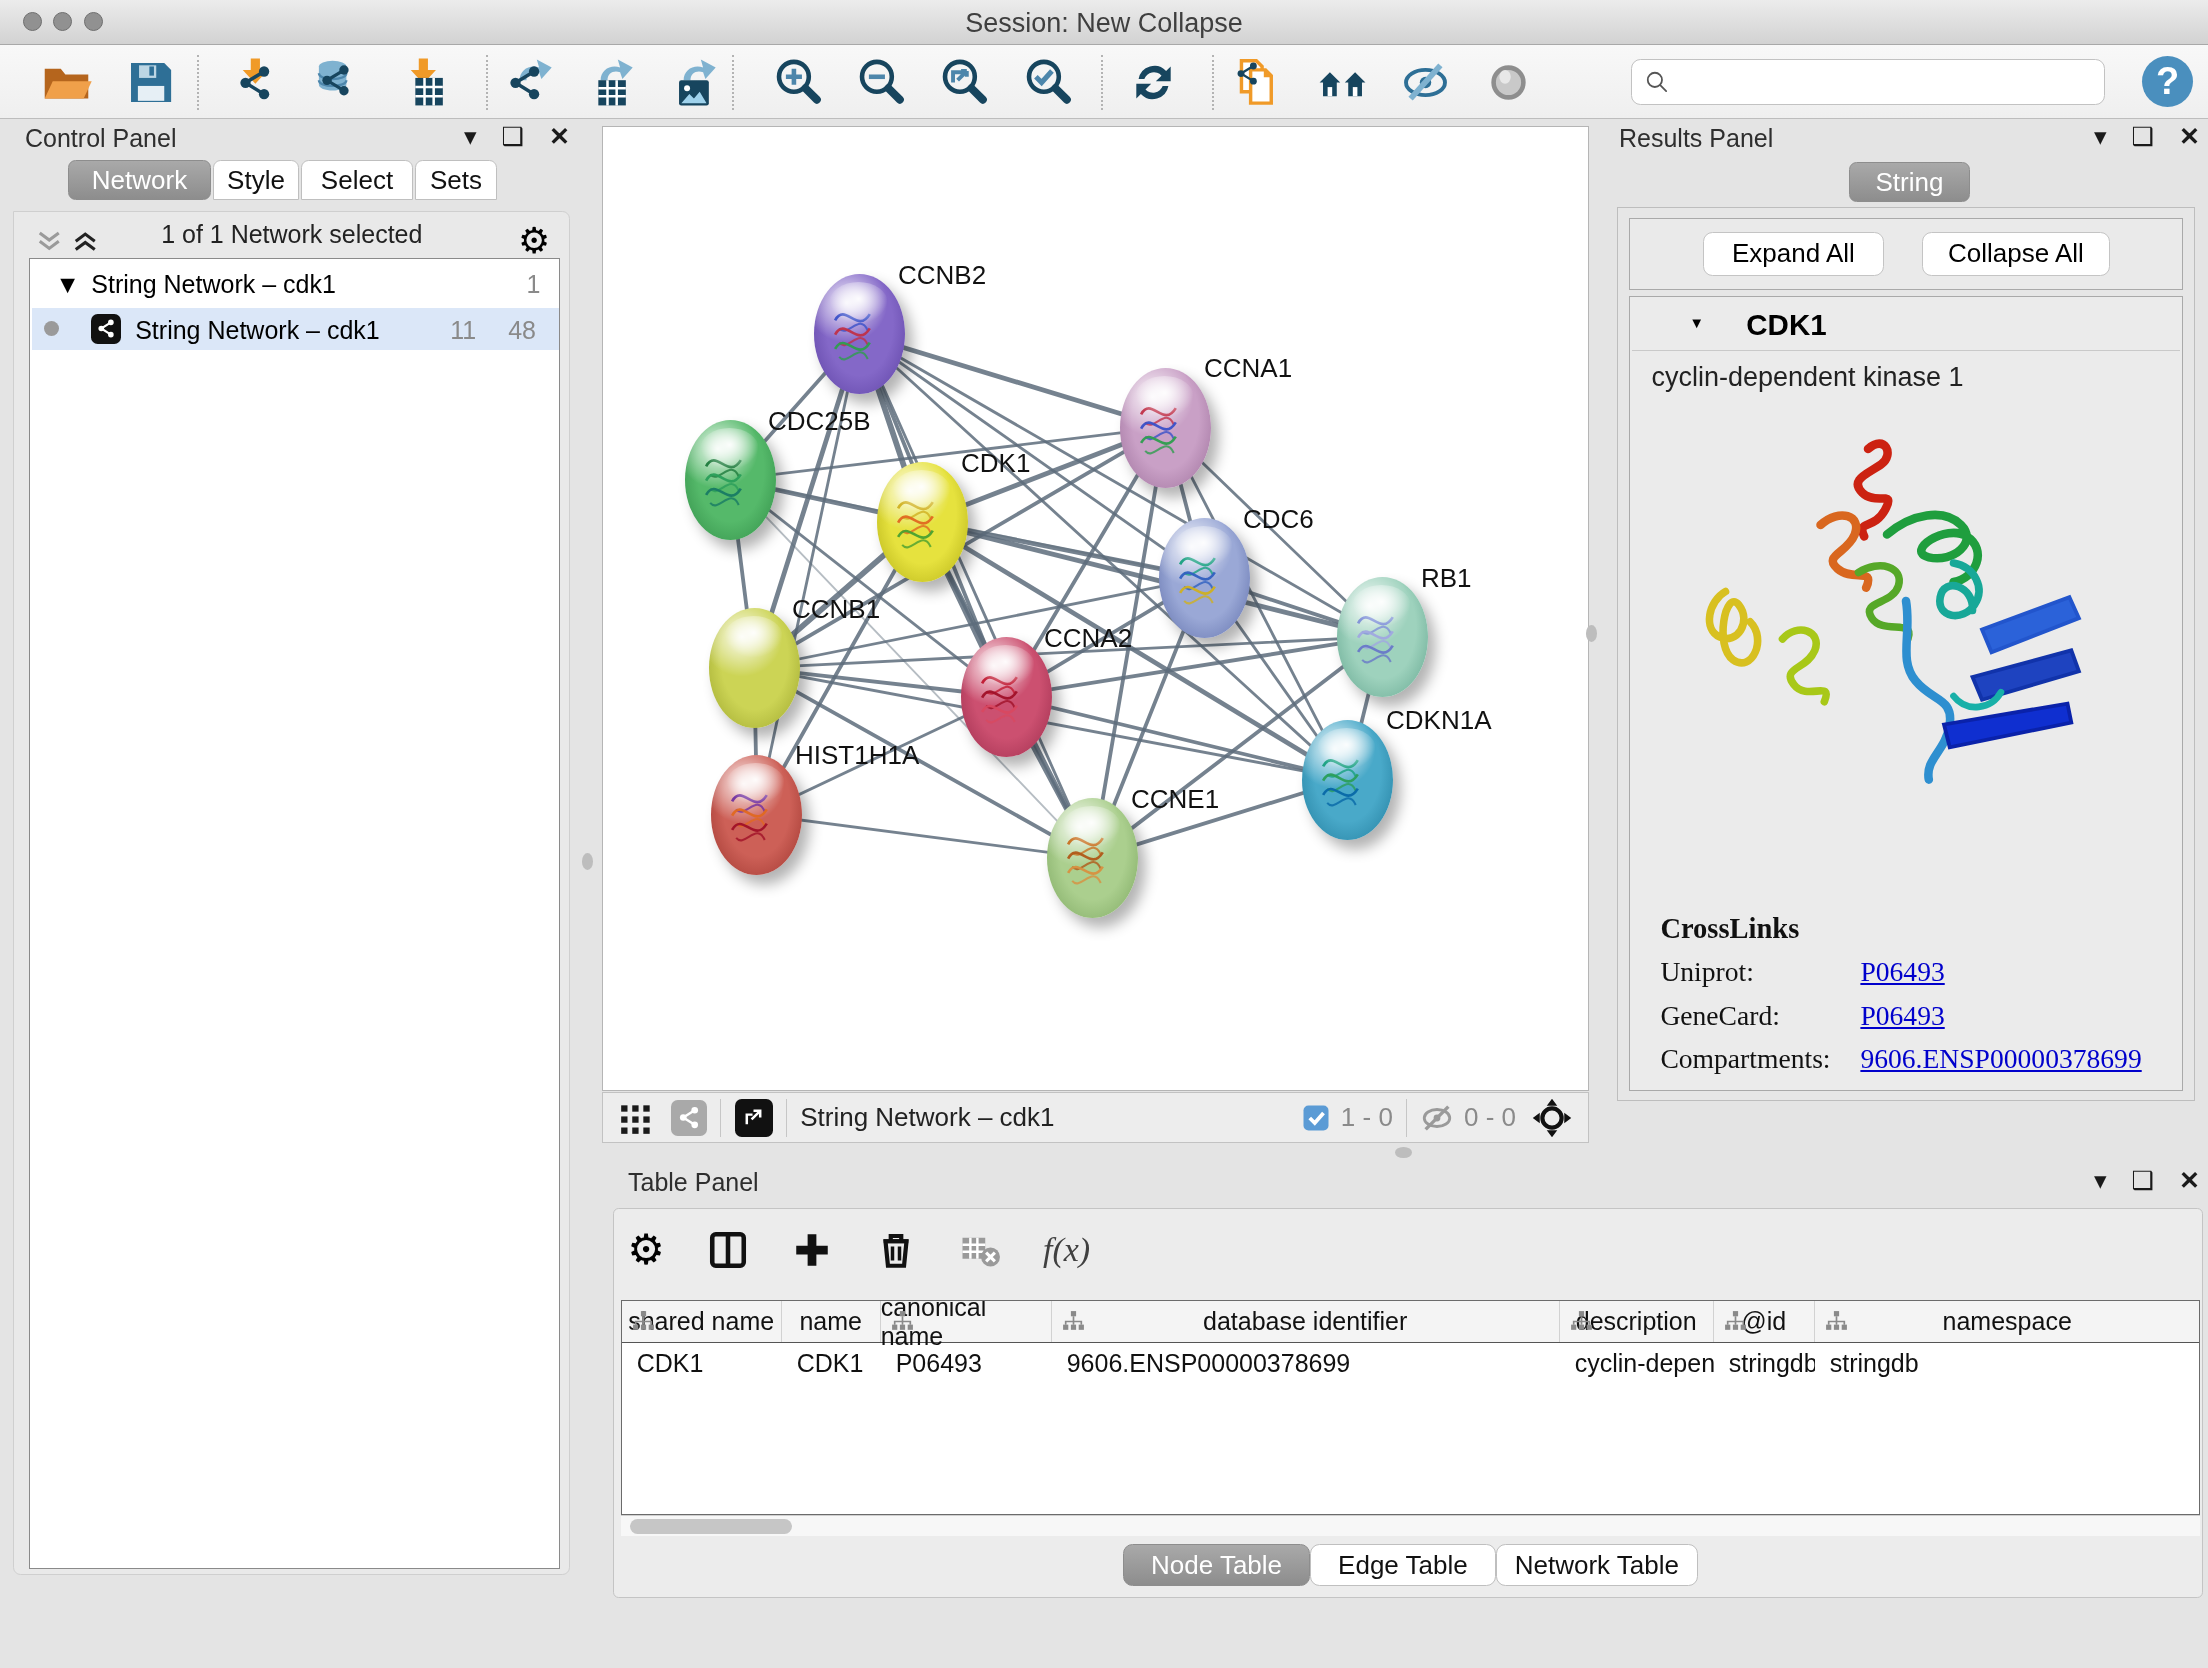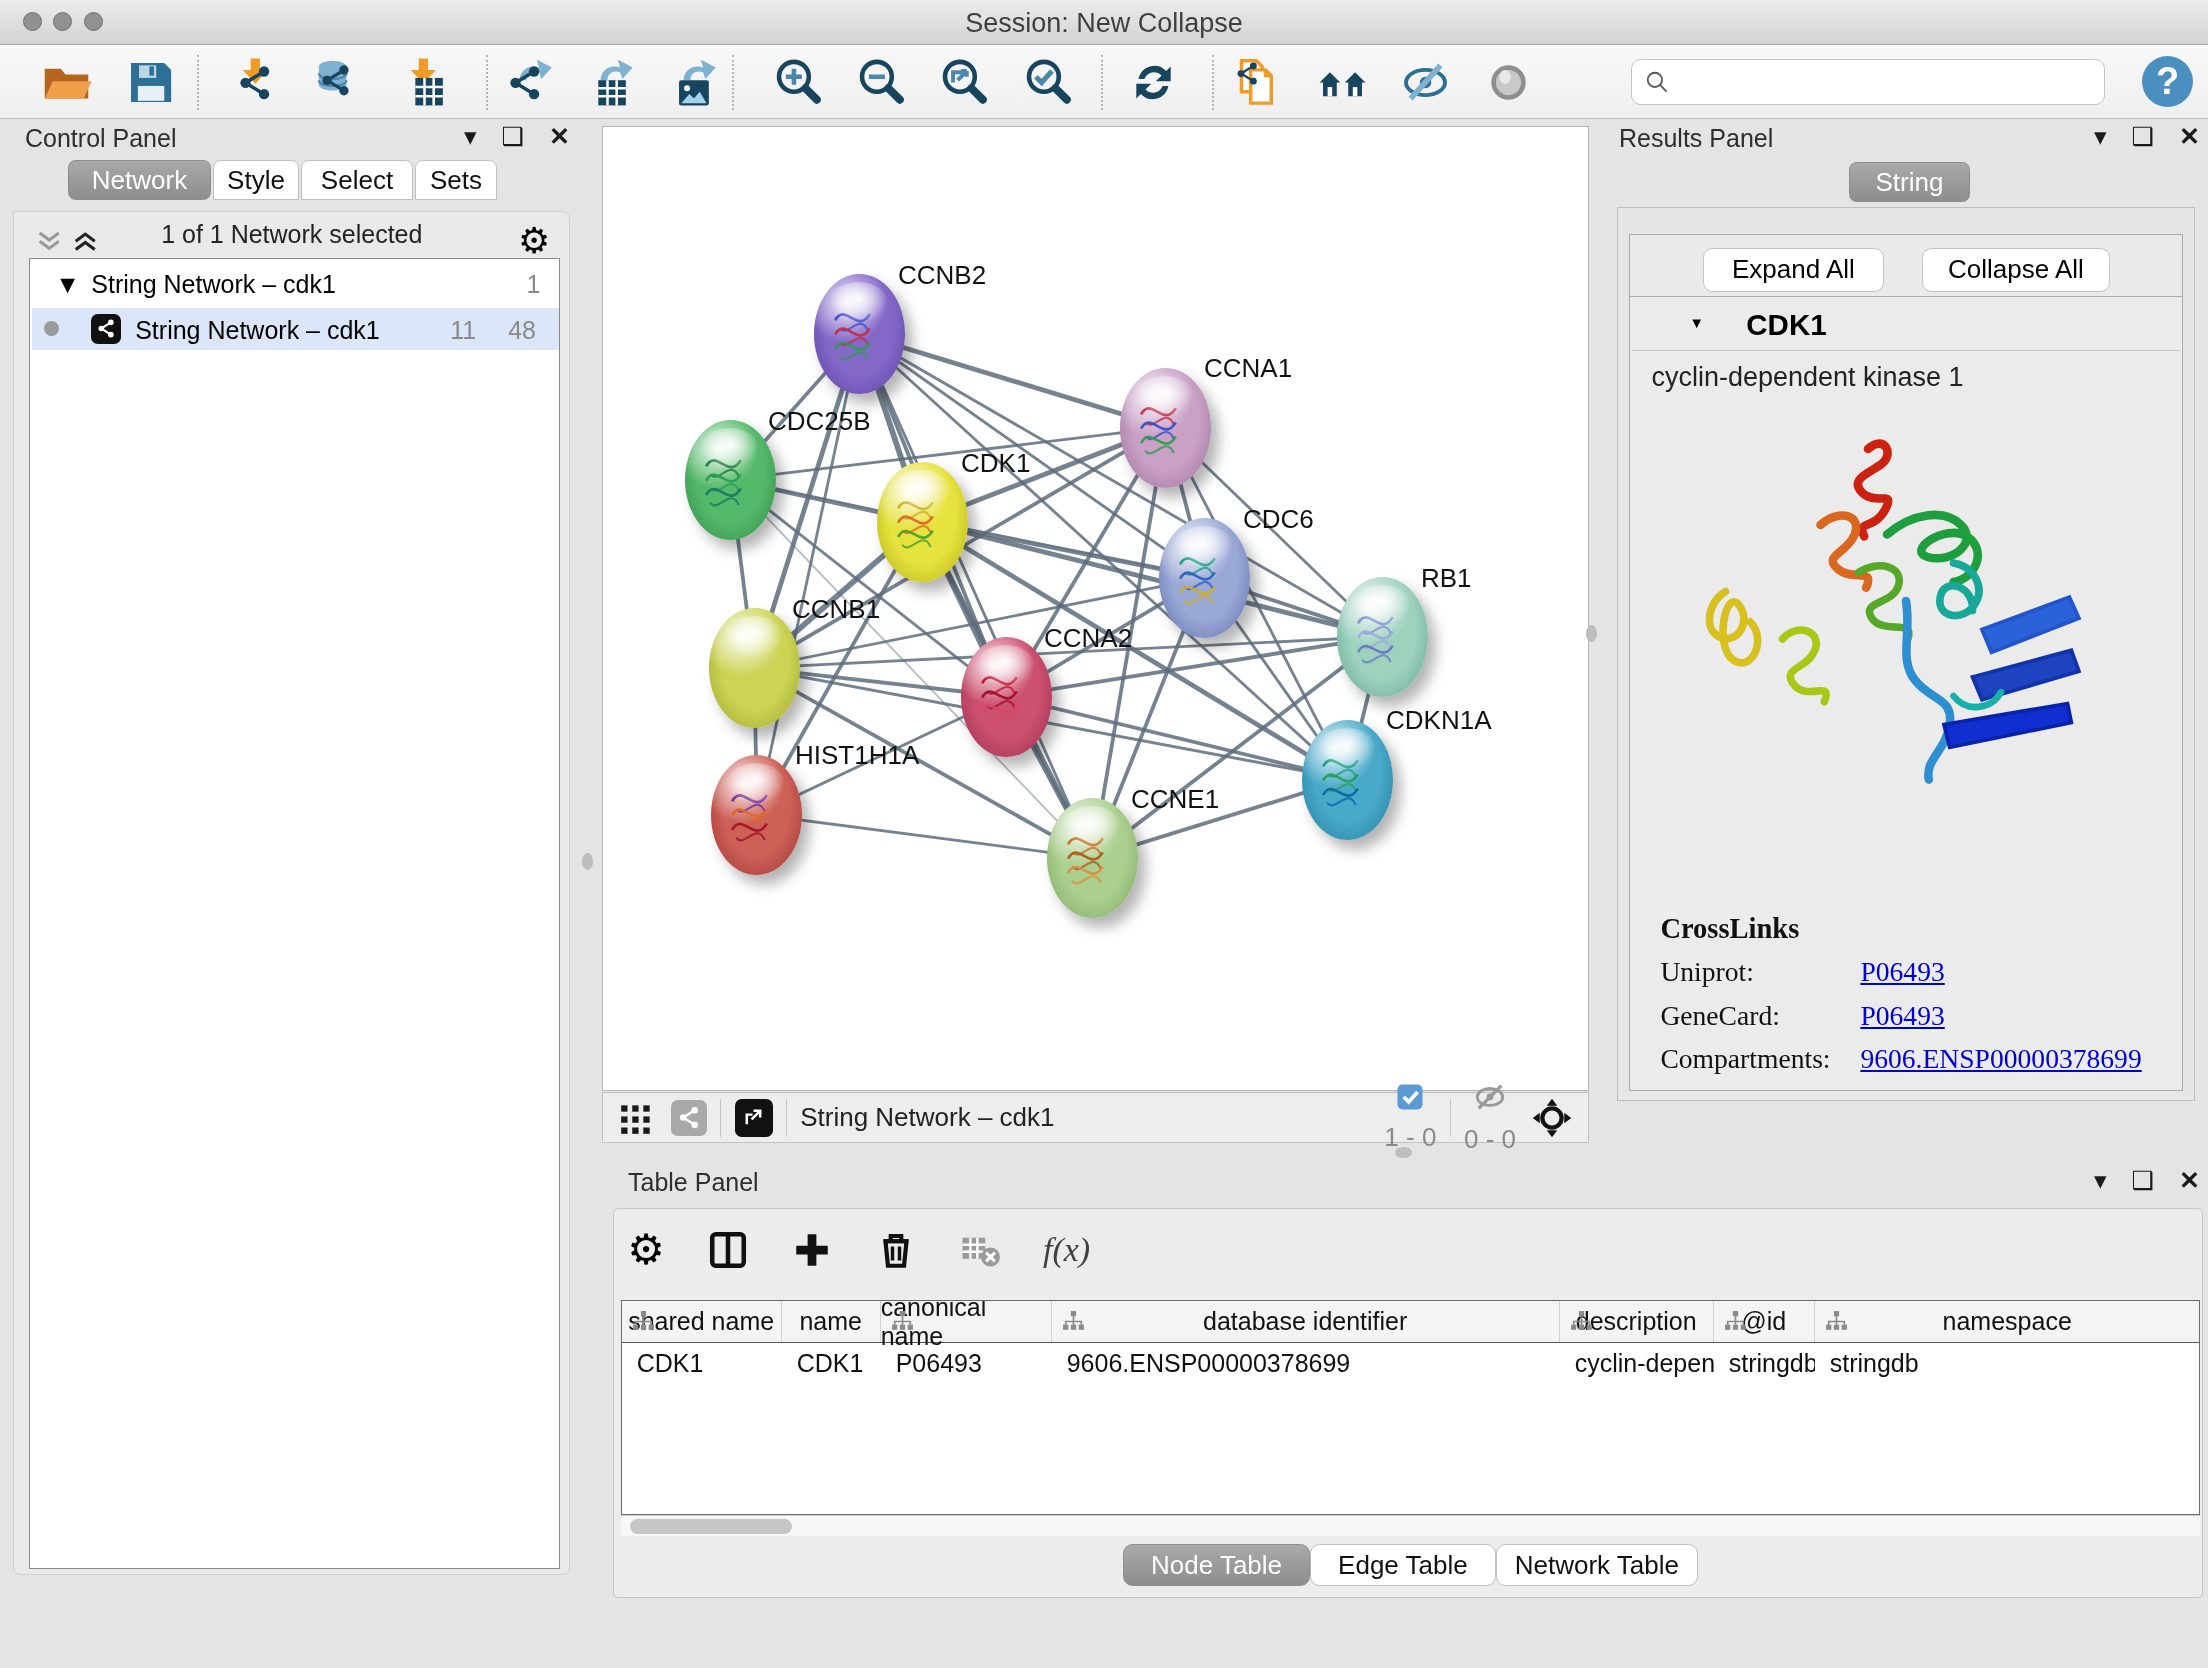--- a/index.html
+++ b/index.html
@@ -65,29 +65,29 @@
   .node { position:absolute; width:91px; height:120px; border-radius:50%;
     box-shadow:7.6px 9.5px 13.3px rgba(0,0,0,0.30); }
   .node .gloss { position:absolute; left:15px; top:7.6px; width:59px; height:42px;
     border-radius:50%; background:radial-gradient(ellipse at 50% 40%, rgba(255,255,255,.95), rgba(255,255,255,0) 70%); }
   .node svg.art { position:absolute; left:15px; top:27px; }
   .nodelabel { position:absolute; font-size:26px; color:#111; white-space:nowrap; }
   .net-statusbar { position:absolute; left:602px; top:1092px; width:987px; height:51px;
     background:#ededed; border:1px solid #c2c2c2; display:flex; align-items:center; }
   .ns-sep { width:0; height:38px; border-left:1px solid #c6c6c6; margin:0 13.3px; }
   .ns-title { font-size:26px; color:#222; }
-  .ns-counts { font-size:26px; color:#8a8a8a; display:flex; align-items:center; gap:9.5px;flex-direction:column; }
+  .ns-counts { font-size:26px; color:#8a8a8a; display:flex; align-items:center; gap:9.5px; }
   .splitdot { position:absolute; background:#bdbdbd; border-radius:50%; }
 
   
   .rp-outer { position:absolute; left:1617px; top:207px; width:578px; height:894px;
     background:#e6e6e6; border:1px solid #bdbdbd; }
   .rp-btnrow { position:absolute; left:11.4px; top:9.5px; width:554px; height:72px;
     background:#eaeaea; border:1px solid #a9a9a9; display:flex; align-items:center;
-    justify-content:center; gap:38px;margin-top:16px; }
+    justify-content:center; gap:38px; }
   .rp-btn { min-width:181px; height:44px; background:#ffffff; border:1px solid #c4c4c4;
     border-radius:9.5px; font-size:26px; display:flex; align-items:center;
     justify-content:center; padding:0 25px; }
   .rp-content { position:absolute; left:11.4px; top:88px; width:554px; height:795px;
     background:#ebebeb; border:1px solid #a9a9a9; overflow:hidden; }
   .rp-entryhdr { position:absolute; left:1.9px; top:7.6px; width:548px; height:46px;
     border-bottom:1px solid #c9c9c9; }
   .rp-entryname { position:absolute; left:114px; top:3.8px; font-size:29.5px; font-weight:bold; }
   .rp-desc { position:absolute; left:21px; top:65px; font-size:27px; color:#222; }
   .rp-protein { position:absolute; left:38px; top:114px; }

